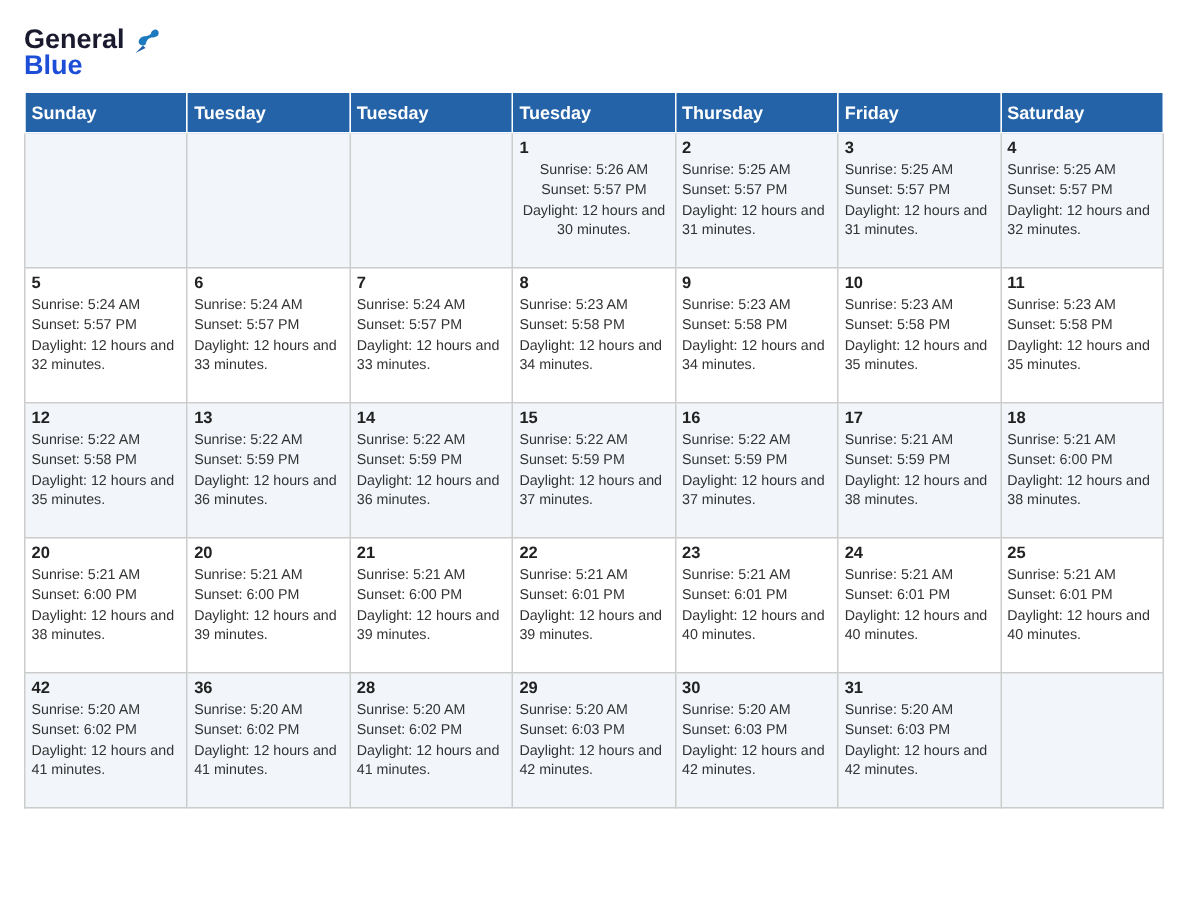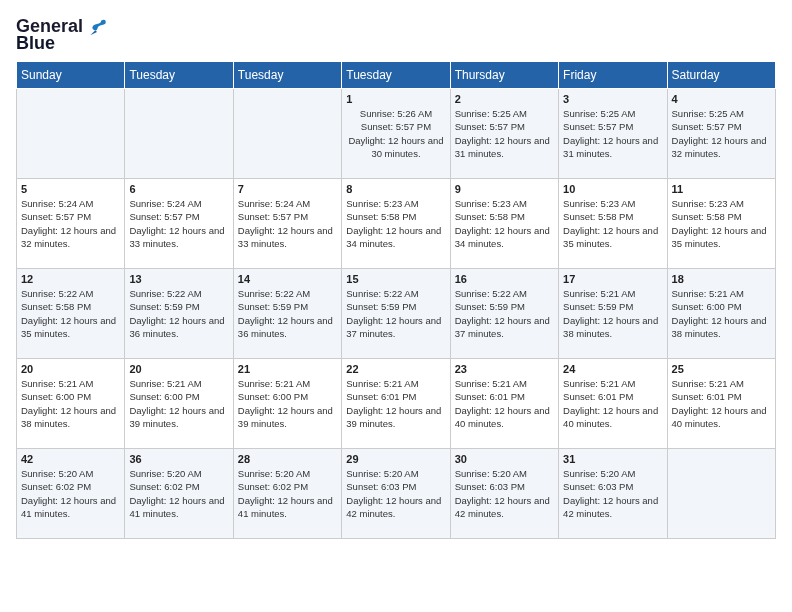--- a/index.html
+++ b/index.html
@@ -40,21 +40,21 @@
     }
     table {
       width: 100%;
       border-collapse: collapse;
       table-layout: fixed;
     }
     thead tr th {
       background-color: #2563a8;
       color: #fff;
       font-size: 12px;
-      font-weight: normal;
+      font-weight: bold;
       padding: 6px 4px;
       text-align: left;
       border: 1px solid #fff;
       margin-left: 44px;
     }
     tbody tr td {
       border: 1px solid #ccc;
       vertical-align: top;
       padding: 4px 4px;
       font-size: 10px;
@@ -83,21 +83,21 @@
 
 <div class="header-area">
   <div class="logo">
     <div class="logo-text">
       <span style="font-size:18px;font-weight:bold;color:#1a1a2e;">General</span>
       <svg width="20" height="18" viewBox="0 0 24 20" style="margin-left:2px;">
         <path d="M18 2 C20 0, 24 2, 22 6 C20 8, 16 7, 14 9 C12 11, 13 14, 10 14 C7 14, 5 11, 8 8 C10 6, 14 7, 16 5 C17 3, 17 2, 18 2Z" fill="#1e7abf"></path>
         <path d="M10 14 C8 16, 6 18, 4 20 L12 16Z" fill="#1e5fa8"></path>
       </svg>
     </div>
-    <span style="font-size:18px;font-weight:bold;color:#0f172a;margin-top:-4px;">Blue</span>
+    <span style="font-size:18px;font-weight:bold;color:#1d4ed8;margin-top:-4px;">Blue</span>
   </div>
   <div class="title-area">
     <div class="month-title"></div>
     <div class="location-title"></div>
   </div>
 </div>
 
 <table>
   <thead>
     <tr>

